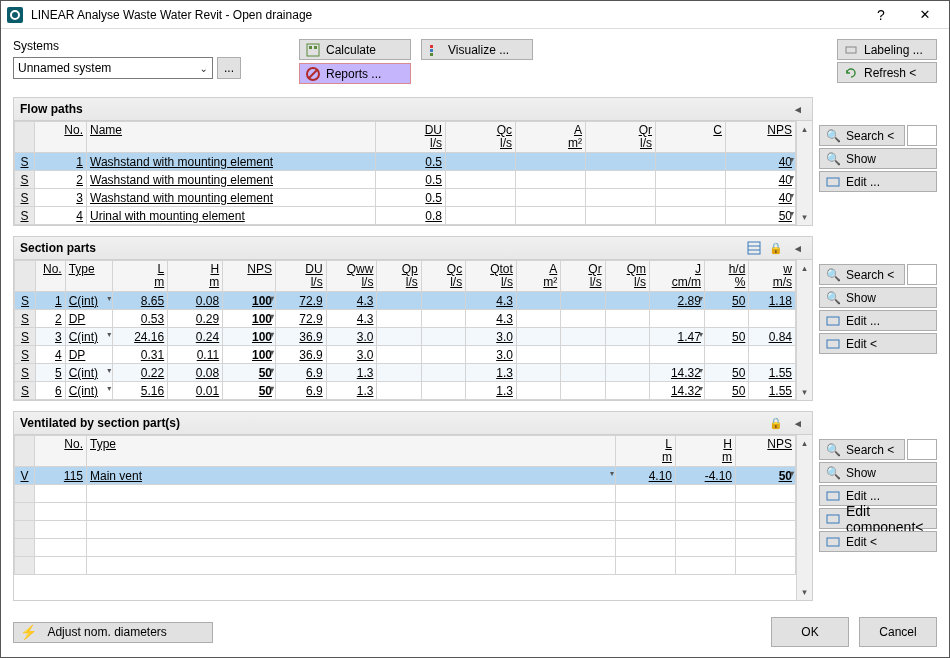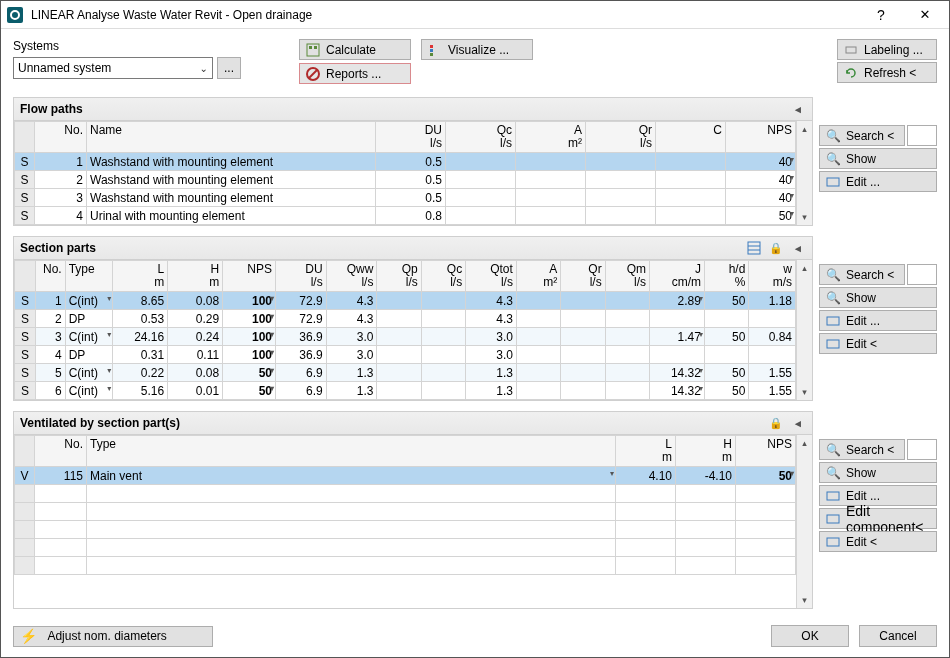--- a/index.html
+++ b/index.html
@@ -17,57 +17,57 @@
   .systems-block { display:flex; flex-direction:column; gap:4px; }
   .label { font-size:12px; }
   .systems-row { display:flex; gap:4px; }
   .combo { width:200px; height:22px; border:1px solid #7a7a7a; background:#fff; display:flex; align-items:center; padding:0 4px; justify-content:space-between; }
   .combo .chev { font-size:10px; color:#333; }
   .sq-btn { width:24px; height:22px; border:1px solid #adadad; background:#e1e1e1; display:flex; align-items:center; justify-content:center; }
   .btn { height:21px; border:1px solid #adadad; background:#e1e1e1; display:flex; align-items:center; padding:0 6px; gap:6px; font-size:12px; }
   .btn .ic { width:14px; height:14px; display:inline-block; }
   .toolbar-grid { display:grid; grid-template-columns:120px 120px; grid-template-rows:22px 22px; gap:2px; margin-left:48px; }
   .toolbar-grid .btn { width:112px; }
-  .btn.reports { background:#e5e5e5; border-color:#d98a8e; }
+  .btn.reports { background:#c4b5fd; border-color:#d98a8e; }
   .right-toolbar { margin-left:auto; display:flex; flex-direction:column; gap:2px; }
   .right-toolbar .btn { width:100px; }
   .section-head { height:24px; background:linear-gradient(#f0f0f0,#e8e8e8); border:1px solid #cfcfcf; display:flex; align-items:center; padding:0 6px; font-weight:bold; font-size:12px; gap:6px;}
   .section-head .sp { flex:1; }
   .section-head .hicon { width:16px; height:16px; display:flex; align-items:center; justify-content:center; font-size:11px; }
   .lock { color:#e6a117; }
   .chev-left { color:#555; font-size:12px; }
   .grid-wrap { display:flex; gap:6px; margin-bottom:10px; }
   .grid-area { flex:1; display:flex; flex-direction:column; }
   .side-btns { width:118px; display:flex; flex-direction:column; gap:2px; padding-top:2px; }
   .side-btns .btn, .side-btns .srow { width:118px; }
   .srow { display:flex; gap:2px; }
   .srow .btn { flex:1; }
   .srow .mini { width:30px; height:21px; border:1px solid #adadad; background:#fff; }
-  table.grid { border-collapse:collapse; width:100%; table-layout:fixed; }
+  table.grid { border-collapse:collapse; width:100%; table-layout:fixed;text-decoration:underline; }
   table.grid th, table.grid td { border:1px solid #d4d4d4; padding:0 3px; height:18px; font-size:12px; overflow:hidden; white-space:nowrap; }
   table.grid th { background:#f5f5f5; font-weight:normal; text-align:right; vertical-align:top; line-height:13px; padding-top:2px; padding-bottom:2px;}
   table.grid th.l { text-align:left; }
   table.grid td { text-align:right; }
   table.grid td.l { text-align:left; }
   .sel td { background:#b5d6f0 !important; }
   .alt td { background:#f2f8fc; }
   .marker { background:#e9e9e9 !important; width:20px; text-align:center !important; }
   .dd { position:relative; }
   .dd::after { content:"▾"; position:absolute; right:1px; top:2px; font-size:8px; color:#555; }
   .bold { font-weight:bold; }
   .grid-scroll { border:1px solid #cfcfcf; border-top:none; display:flex; }
   .grid-body { flex:1; overflow:hidden; }
   .vscroll { width:16px; background:#f0f0f0; border-left:1px solid #d4d4d4; position:relative; }
   .vscroll .up, .vscroll .dn { position:absolute; left:0; width:100%; height:16px; display:flex; align-items:center; justify-content:center; font-size:9px; color:#555;}
   .vscroll .up { top:0; } .vscroll .dn { bottom:0; }
   .footer { margin-top:auto; display:flex; align-items:center; gap:10px; padding-top:8px; }
   .footer .btn.wide { width:200px; justify-content:flex-start; }
   .footer .flash { color:#f5a623; font-size:14px; margin-right:4px;}
   .footer .spacer { flex:1; }
-  .footer .dlg-btn { width:78px; height:22px; border:1px solid #adadad; background:#e1e1e1; display:flex; align-items:center; justify-content:center; }
+  .footer .dlg-btn { width:78px; height:30px; border:1px solid #adadad; background:#e1e1e1; display:flex; align-items:center; justify-content:center; }
   svg { display:block; }
 </style>
 </head>
 <body>
 
 <div class="window">
   <div class="titlebar">
     <div class="app-icon"></div>
     <div class="title">LINEAR Analyse Waste Water Revit - Open drainage</div>
     <div class="win-btns">

